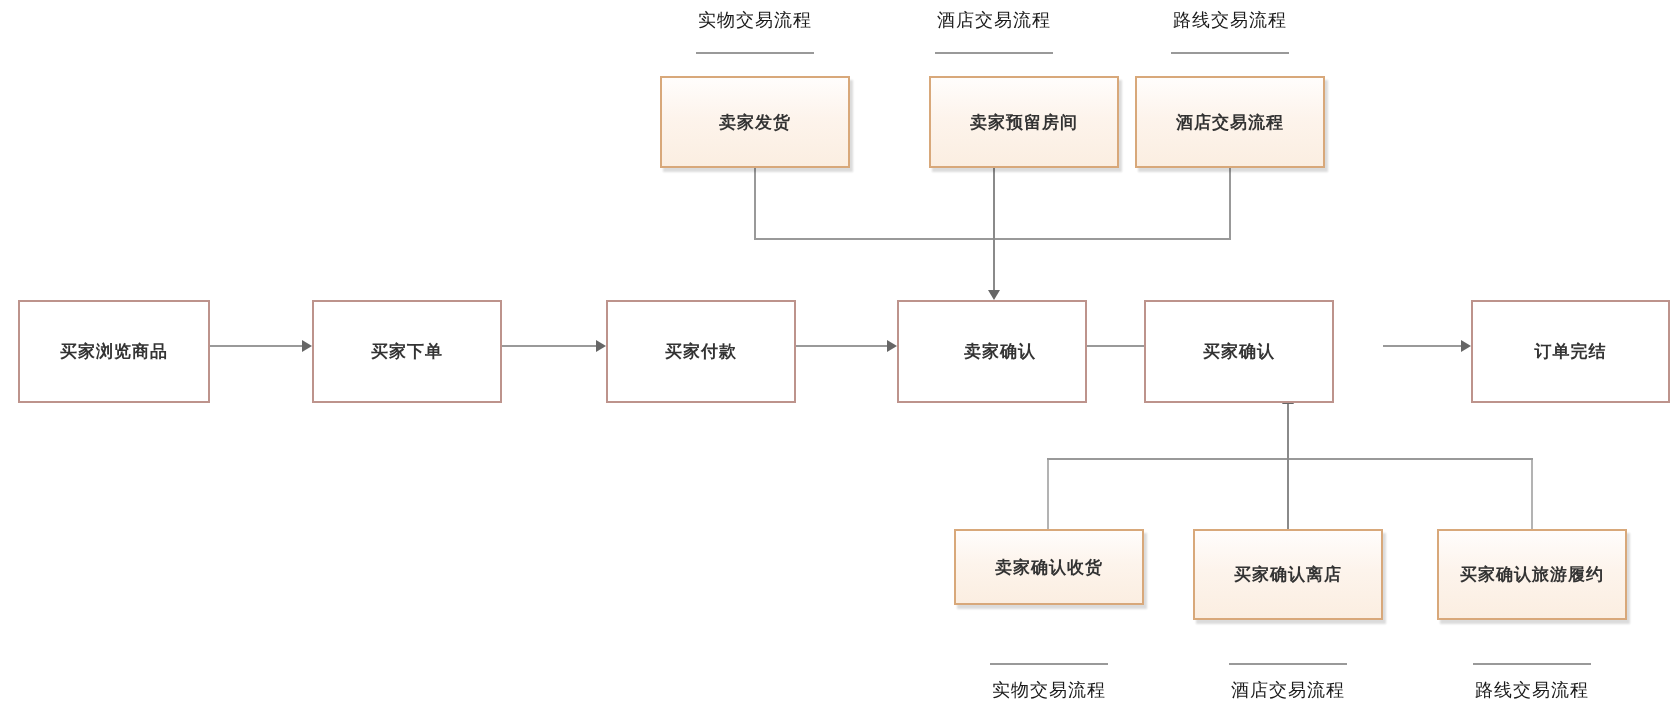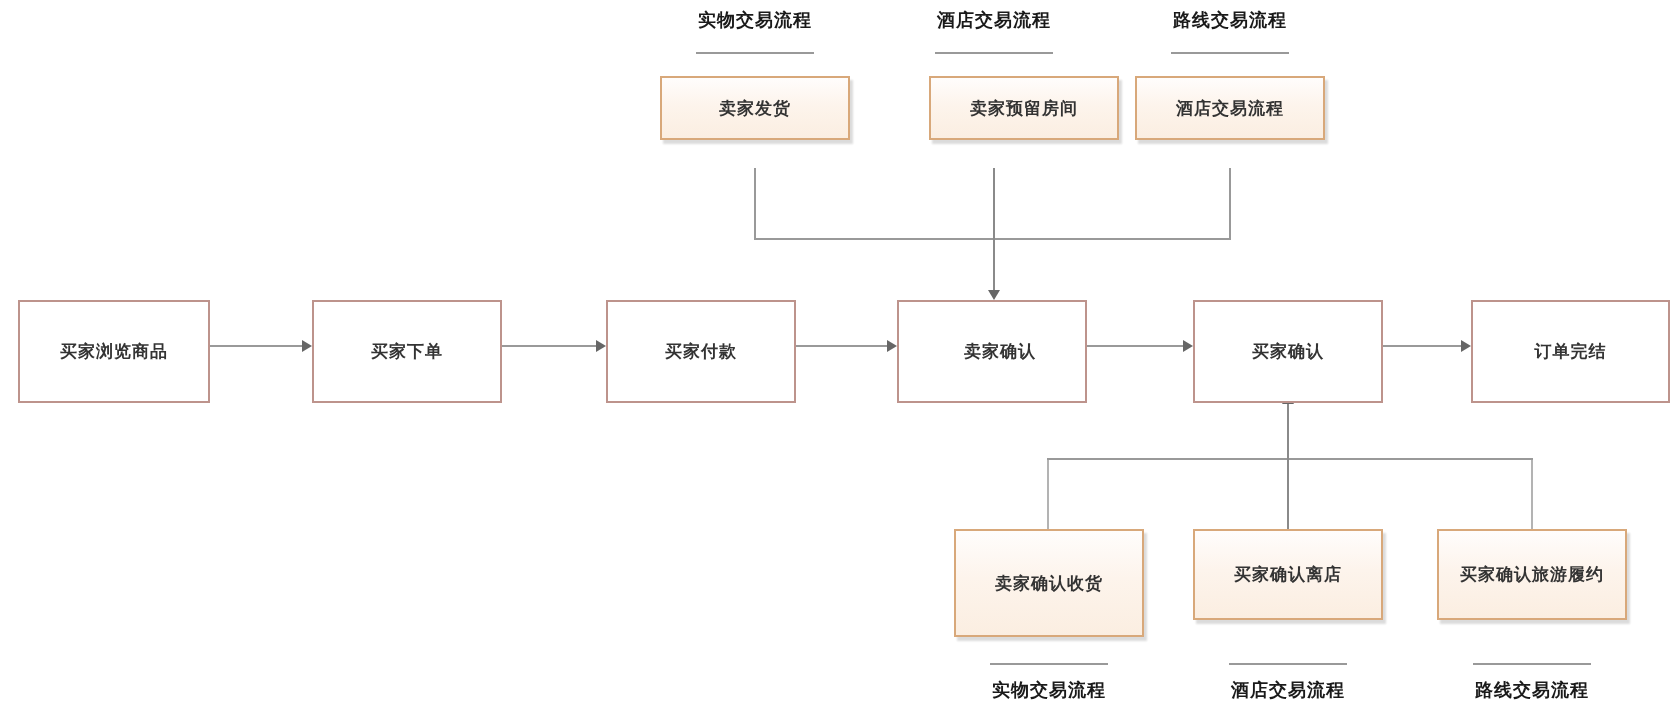--- a/index.html
+++ b/index.html
@@ -3,27 +3,27 @@
 <meta charset="utf-8">
 <style>
   html,body{margin:0;padding:0;background:#ffffff;}
   body{font-family:"Liberation Sans","DejaVu Sans",sans-serif;}
   .canvas{position:relative;width:1678px;height:726px;background:#ffffff;overflow:hidden;}
 
   
   .node{position:absolute;box-sizing:border-box;display:flex;align-items:center;justify-content:center;
         font-size:17px;font-weight:bold;color:#333;letter-spacing:1px;}
   .node.plain{border:2px solid #bd938c;background:#ffffff;top:300px;height:103px;width:190px;}
-  .node.accent{border:2px solid #d8a87a;width:190px;height:64px;
+  .node.accent{border:2px solid #d8a87a;width:190px;height:92px;
         background:linear-gradient(180deg,#fffdfc 0%,#fdf4ec 45%,#fbeee1 100%);
         box-shadow:3px 4px 2px rgba(0,0,0,0.14);}
 
   
   .flow-title{position:absolute;width:200px;text-align:center;font-size:18px;line-height:24px;
-        font-weight:bold;color:#1a1a1a;letter-spacing:1px;}
+        font-weight:normal;color:#1a1a1a;letter-spacing:1px;}
   .rule{position:absolute;width:118px;height:2px;background:#999999;}
 
   
   .hline,.vline{position:absolute;background:#999999;}
   .hline{height:2px;}
   .vline{width:2px;}
   .head-right{position:absolute;width:0;height:0;border-top:6px solid transparent;
         border-bottom:6px solid transparent;border-left:10px solid #666666;}
   .head-down{position:absolute;width:0;height:0;border-left:6px solid transparent;
         border-right:6px solid transparent;border-top:10px solid #666666;}
@@ -86,28 +86,28 @@
   </div>
   <div class="node plain" style="left:312px;text-align:right;">
     <span>买家下单</span>
   </div>
   <div class="node plain" style="left:606px;">
     <span>买家付款</span>
   </div>
   <div class="node plain" style="left:897px;padding-left:16px;">
     <span>卖家确认</span>
   </div>
-  <div class="node plain" style="left:1193px;">
+  <div class="node plain" style="left:1144px;">
     <span>买家确认</span>
   </div>
   <div class="node plain" style="left:1471px;width:199px;">
     <span>订单完结</span>
   </div>
 
-  <div class="node accent" style="left:954px;top:529px;height:108px;">
+  <div class="node accent" style="left:954px;top:529px;height:76px;">
     <span>卖家确认收货</span>
   </div>
   <div class="node accent" style="left:1193px;top:529px;height:91px;">
     <span>买家确认离店</span>
   </div>
   <div class="node accent" style="left:1437px;top:529px;height:91px;justify-content:center;">
     <span>买家确认旅游履约</span>
   </div>
 
   <div class="rule" style="left:990px;top:663px;"></div>

